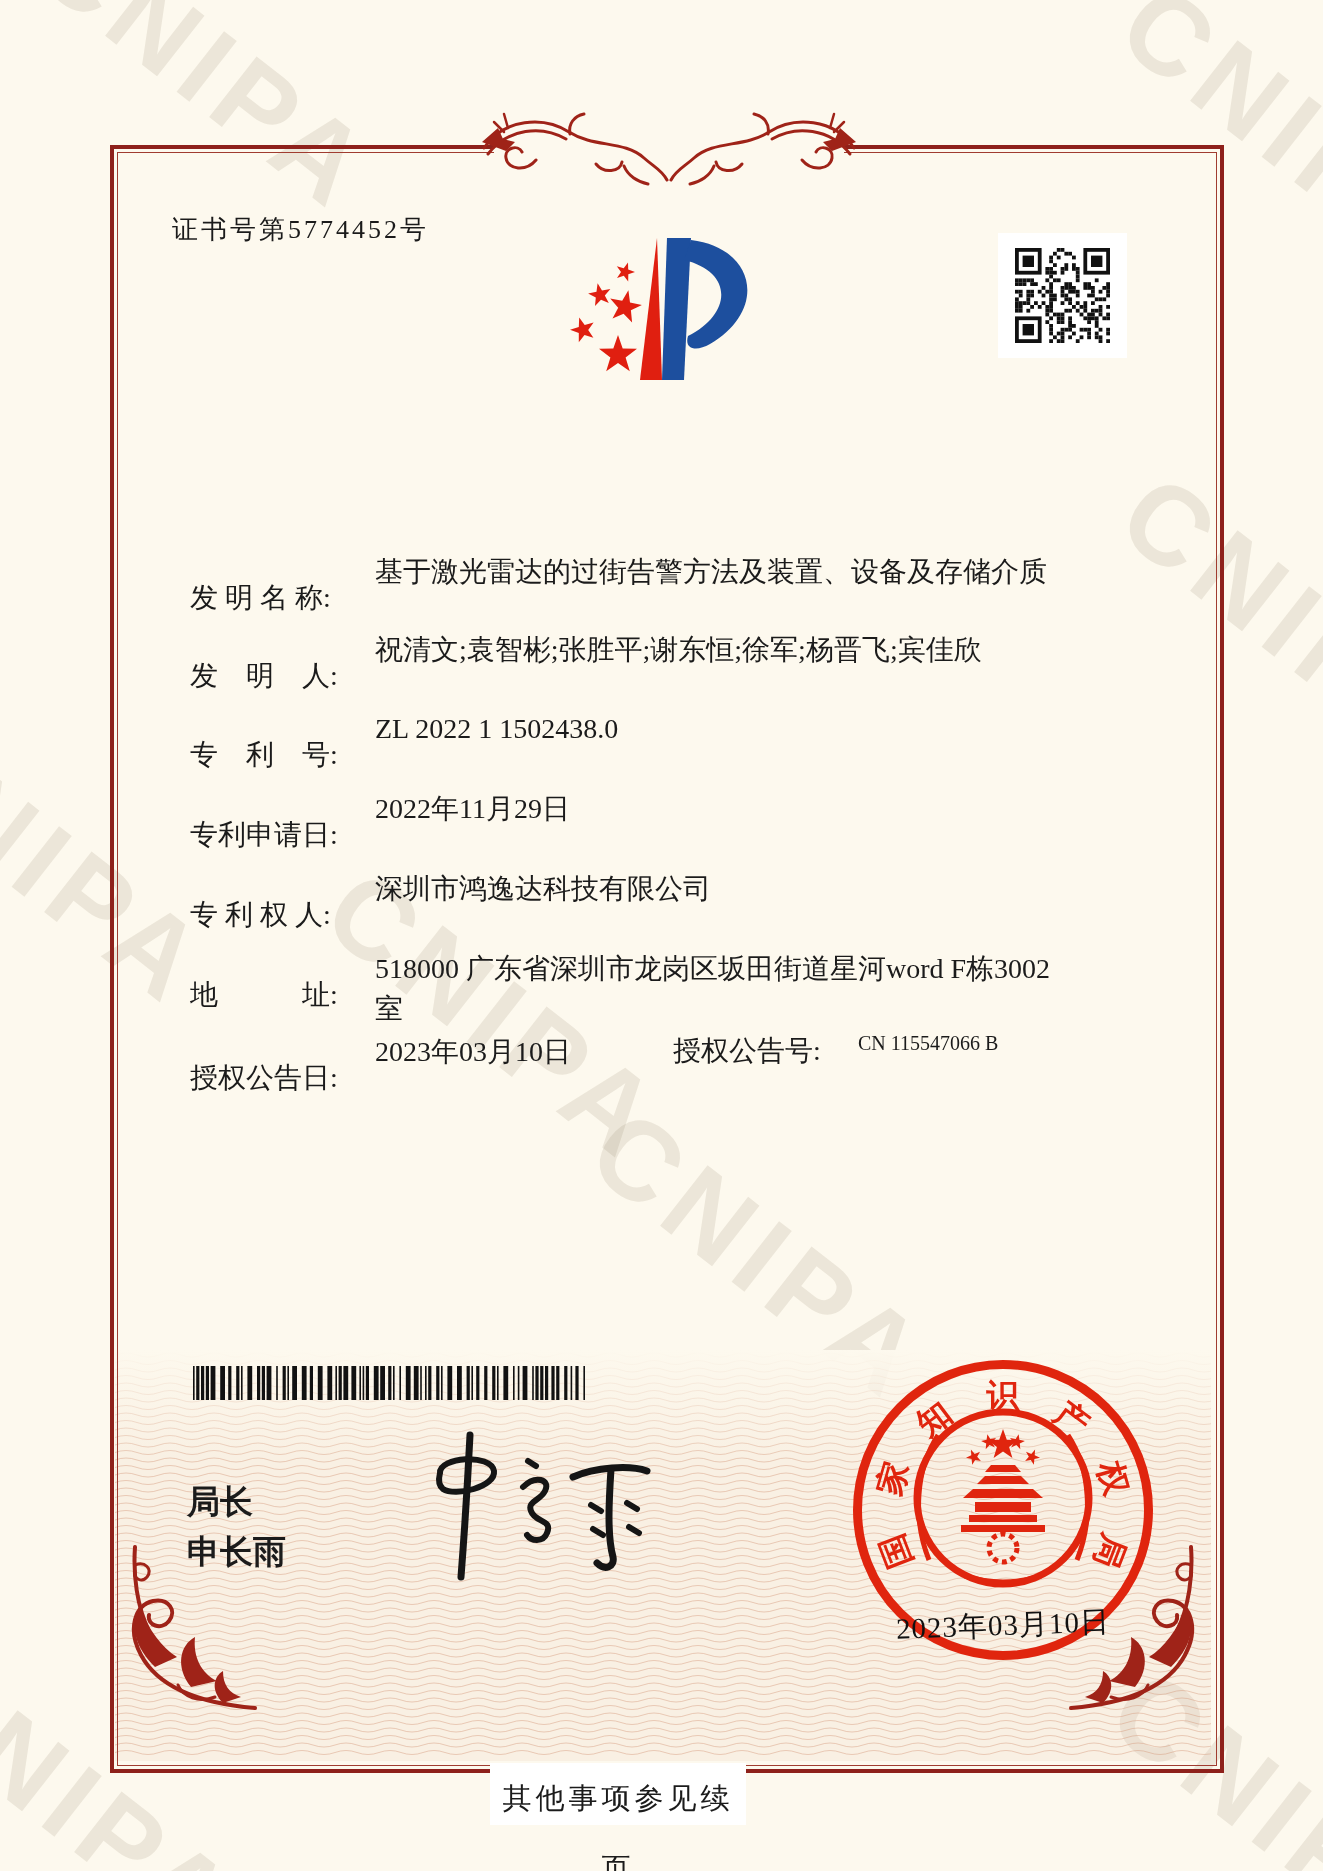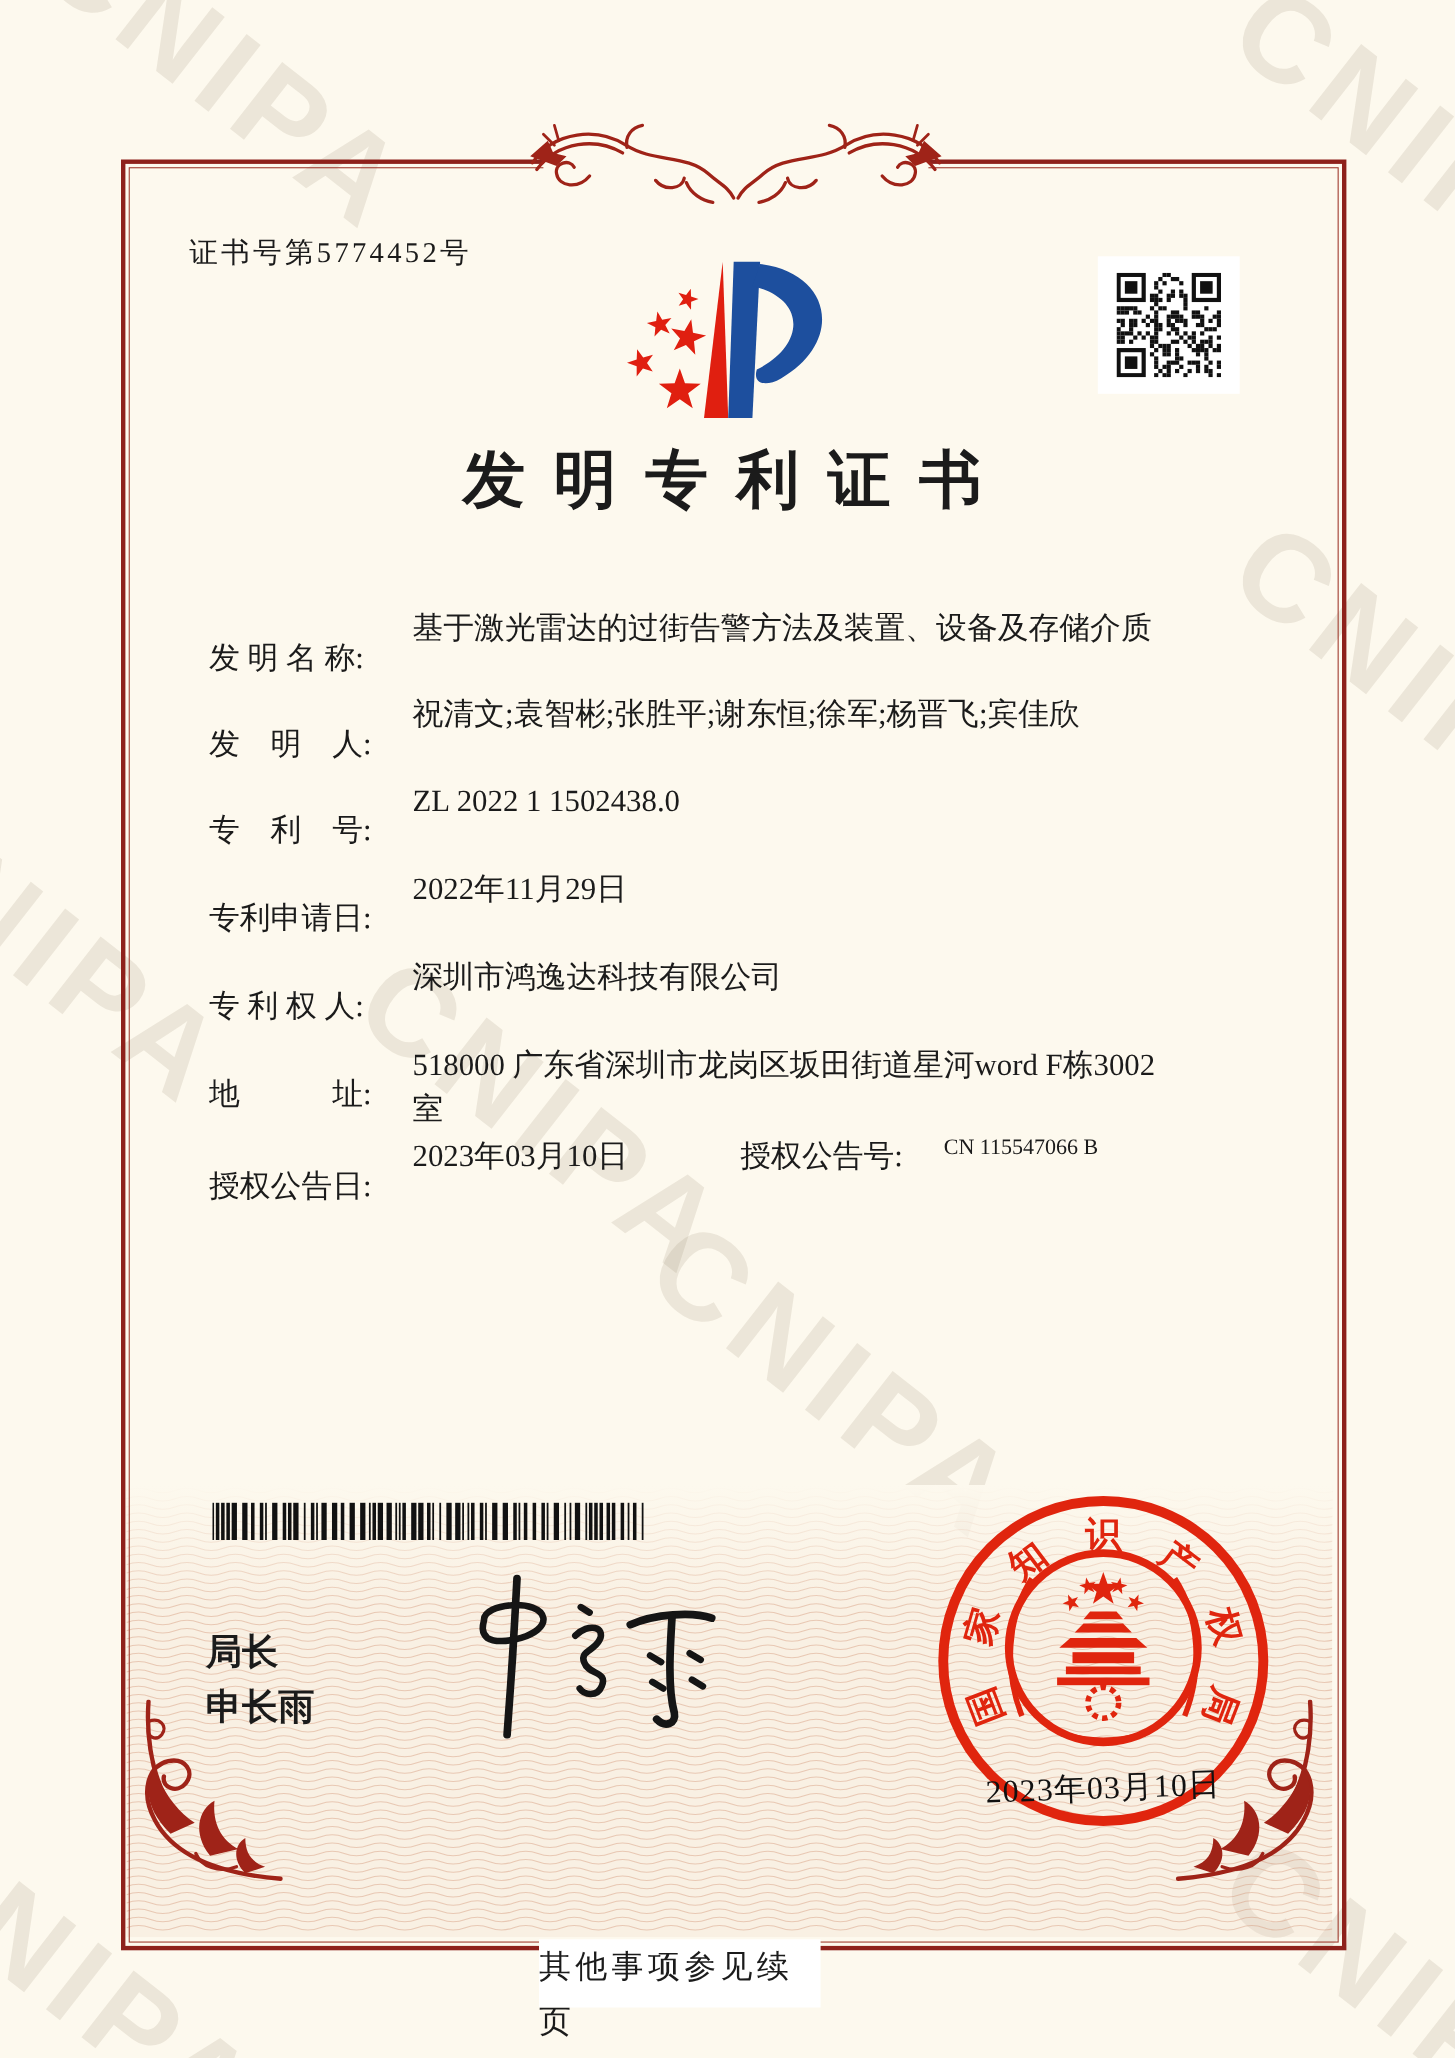--- a/index.html
+++ b/index.html
@@ -32,21 +32,21 @@
   
   .para{position:absolute;left:145px;width:1042px;font-size:27px;line-height:38.5px;
         text-align:justify;text-indent:54px;z-index:3;}
   
   .sig-label{position:absolute;left:187px;font-size:33px;font-weight:bold;
              font-family:"Liberation Sans","DejaVu Sans",sans-serif;z-index:3;}
   
   #pageinfo{position:absolute;left:110px;top:1708px;width:1106px;text-align:center;
             font-size:22px;z-index:3;}
   #contnote{position:absolute;left:490px;top:1763px;width:256px;height:62px;background:#ffffff;
-            text-align:left;line-height:50px;font-size:29px;letter-spacing:4px;z-index:3;}
+            text-align:center;line-height:70px;font-size:29px;letter-spacing:4px;z-index:3;}
   
   #seal{position:absolute;left:843px;top:1350px;width:320px;height:320px;z-index:4;}
   #seal-ring{position:absolute;left:10px;top:10px;width:300px;height:300px;border-radius:50%;
              border:9px solid #e0250e;box-sizing:border-box;}
   .seal-ch{position:absolute;left:160px;top:160px;font-size:33px;font-weight:bold;color:#e0250e;
            font-family:"Liberation Sans","DejaVu Sans",sans-serif;}
   #seal-date{position:absolute;left:0;top:256px;width:320px;text-align:center;font-size:29px;
              letter-spacing:1px;color:#111;transform:rotate(-2deg);}
   svg{display:block;}
 </style>
@@ -384,21 +384,20 @@
       <rect x="3.8" y="3.8" width="19" height="19" fill="#fff"></rect>
       <rect x="7.6" y="7.6" width="11.399999999999999" height="11.399999999999999" fill="#111"></rect>
       <rect x="68.39999999999999" y="0" width="26.599999999999998" height="26.599999999999998" fill="#111"></rect>
       <rect x="72.2" y="3.8" width="19" height="19" fill="#fff"></rect>
       <rect x="76" y="7.6" width="11.399999999999999" height="11.399999999999999" fill="#111"></rect>
       <rect x="0" y="68.39999999999999" width="26.599999999999998" height="26.599999999999998" fill="#111"></rect>
       <rect x="3.8" y="72.2" width="19" height="19" fill="#fff"></rect>
       <rect x="7.6" y="76" width="11.399999999999999" height="11.399999999999999" fill="#111"></rect>
     </svg>
 
-  <div id="title">发明专利证书</div>
 
   <div class="row" style="top:552px">
     <span class="flabel">发 明 名 称:</span>
     <span class="fvalue">基于激光雷达的过街告警方法及装置、设备及存储介质</span>
   </div>
   <div class="row" style="top:630px">
     <span class="flabel">发　明　人:</span>
     <span class="fvalue">祝清文;袁智彬;张胜平;谢东恒;徐军;杨晋飞;宾佳欣</span>
   </div>
   <div class="row" style="top:709px">

